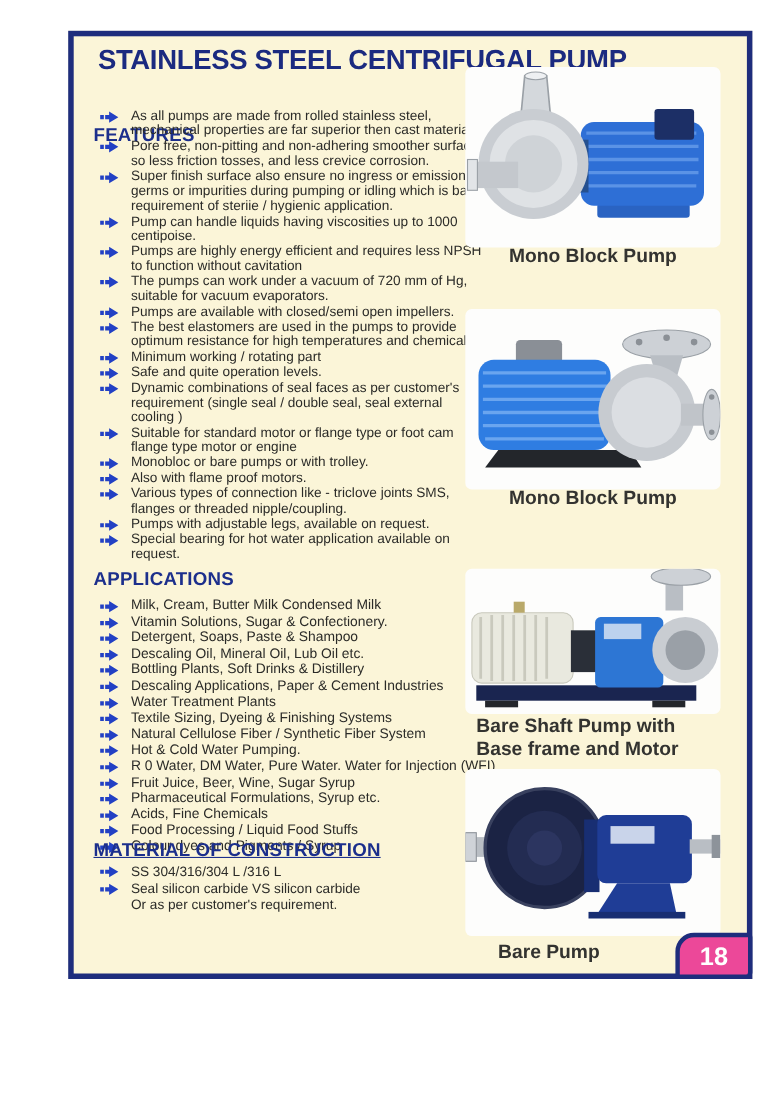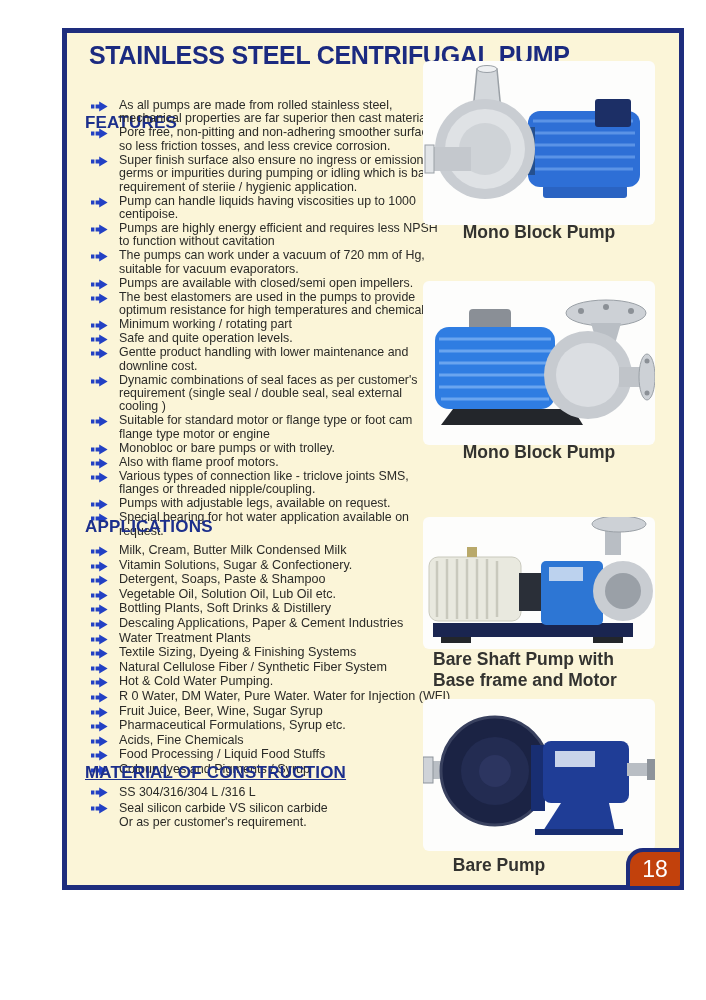--- a/index.html
+++ b/index.html
@@ -55,25 +55,25 @@
   .figure-caption {
     position:absolute; left:356px; width:232px; text-align:center;
     font-size:17.5px; line-height:21px; font-weight:bold; color:#333330; white-space:pre-line;
   }
   .caption-1 { top:189px; }
   .caption-2 { top:409px; }
   .caption-3 { top:616px; text-align:left; left:366px; width:230px; }
   .caption-4 { top:822px; left:330px; width:204px; }
 
   .page-number-badge {
-    position:absolute; right:-5px; bottom:-5px; width:58px; height:42px;
-    background:#c2410c; border:4px solid #1e2d7d;
+    position:absolute; right:-5px; bottom:-5px; width:70px; height:42px;
+    background:#ec4899; border:4px solid #1e2d7d;
     border-radius:17px 4px 6px 4px;
     display:flex; align-items:center; justify-content:center;
-    font-size:23px; font-weight:normal; color:#ffffff;
+    font-size:23px; font-weight:bold; color:#ffffff;
   }
 </style>
 </head>
 <body>
 
 <div class="canvas">
   <div class="page">
 
     <div class="page-title">STAINLESS STEEL CENTRIFUGAL PUMP</div>
 
@@ -136,26 +136,20 @@
       <li>
           <svg class="arrow" viewBox="0 0 17 11" width="17" height="11">
             <path fill="#2240C4" d="M0 3.6h3.4v3.8H0zM4.6 3.6h3.6v3.8H4.6zM8.2 0.4 16.6 5.5 8.2 10.6z"></path>
           </svg>
           <span class="li-text">Safe and quite operation levels.</span>
         </li>
       <li>
           <svg class="arrow" viewBox="0 0 17 11" width="17" height="11">
             <path fill="#2240C4" d="M0 3.6h3.4v3.8H0zM4.6 3.6h3.6v3.8H4.6zM8.2 0.4 16.6 5.5 8.2 10.6z"></path>
           </svg>
-          <span class="li-text">Gentte product handling with lower maintenance and downline cost.</span>
-        </li>
-      <li>
-          <svg class="arrow" viewBox="0 0 17 11" width="17" height="11">
-            <path fill="#2240C4" d="M0 3.6h3.4v3.8H0zM4.6 3.6h3.6v3.8H4.6zM8.2 0.4 16.6 5.5 8.2 10.6z"></path>
-          </svg>
           <span class="li-text">Dynamic combinations of seal faces as per customer's requirement (single seal / double seal, seal external cooling )</span>
         </li>
       <li>
           <svg class="arrow" viewBox="0 0 17 11" width="17" height="11">
             <path fill="#2240C4" d="M0 3.6h3.4v3.8H0zM4.6 3.6h3.6v3.8H4.6zM8.2 0.4 16.6 5.5 8.2 10.6z"></path>
           </svg>
           <span class="li-text">Suitable for standard motor or flange type or foot cam flange type motor or engine</span>
         </li>
       <li>
           <svg class="arrow" viewBox="0 0 17 11" width="17" height="11">
@@ -206,21 +200,21 @@
       <li>
           <svg class="arrow" viewBox="0 0 17 11" width="17" height="11">
             <path fill="#2240C4" d="M0 3.6h3.4v3.8H0zM4.6 3.6h3.6v3.8H4.6zM8.2 0.4 16.6 5.5 8.2 10.6z"></path>
           </svg>
           <span class="li-text">Detergent, Soaps, Paste &amp; Shampoo</span>
         </li>
       <li>
           <svg class="arrow" viewBox="0 0 17 11" width="17" height="11">
             <path fill="#2240C4" d="M0 3.6h3.4v3.8H0zM4.6 3.6h3.6v3.8H4.6zM8.2 0.4 16.6 5.5 8.2 10.6z"></path>
           </svg>
-          <span class="li-text">Vegetable Oil, Solution Oil, Lub Oil etc.</span>
+          <span class="li-text">Descaling Oil, Mineral Oil, Lub Oil etc.</span>
         </li>
       <li>
           <svg class="arrow" viewBox="0 0 17 11" width="17" height="11">
             <path fill="#2240C4" d="M0 3.6h3.4v3.8H0zM4.6 3.6h3.6v3.8H4.6zM8.2 0.4 16.6 5.5 8.2 10.6z"></path>
           </svg>
           <span class="li-text">Bottling Plants, Soft Drinks &amp; Distillery</span>
         </li>
       <li>
           <svg class="arrow" viewBox="0 0 17 11" width="17" height="11">
             <path fill="#2240C4" d="M0 3.6h3.4v3.8H0zM4.6 3.6h3.6v3.8H4.6zM8.2 0.4 16.6 5.5 8.2 10.6z"></path>

